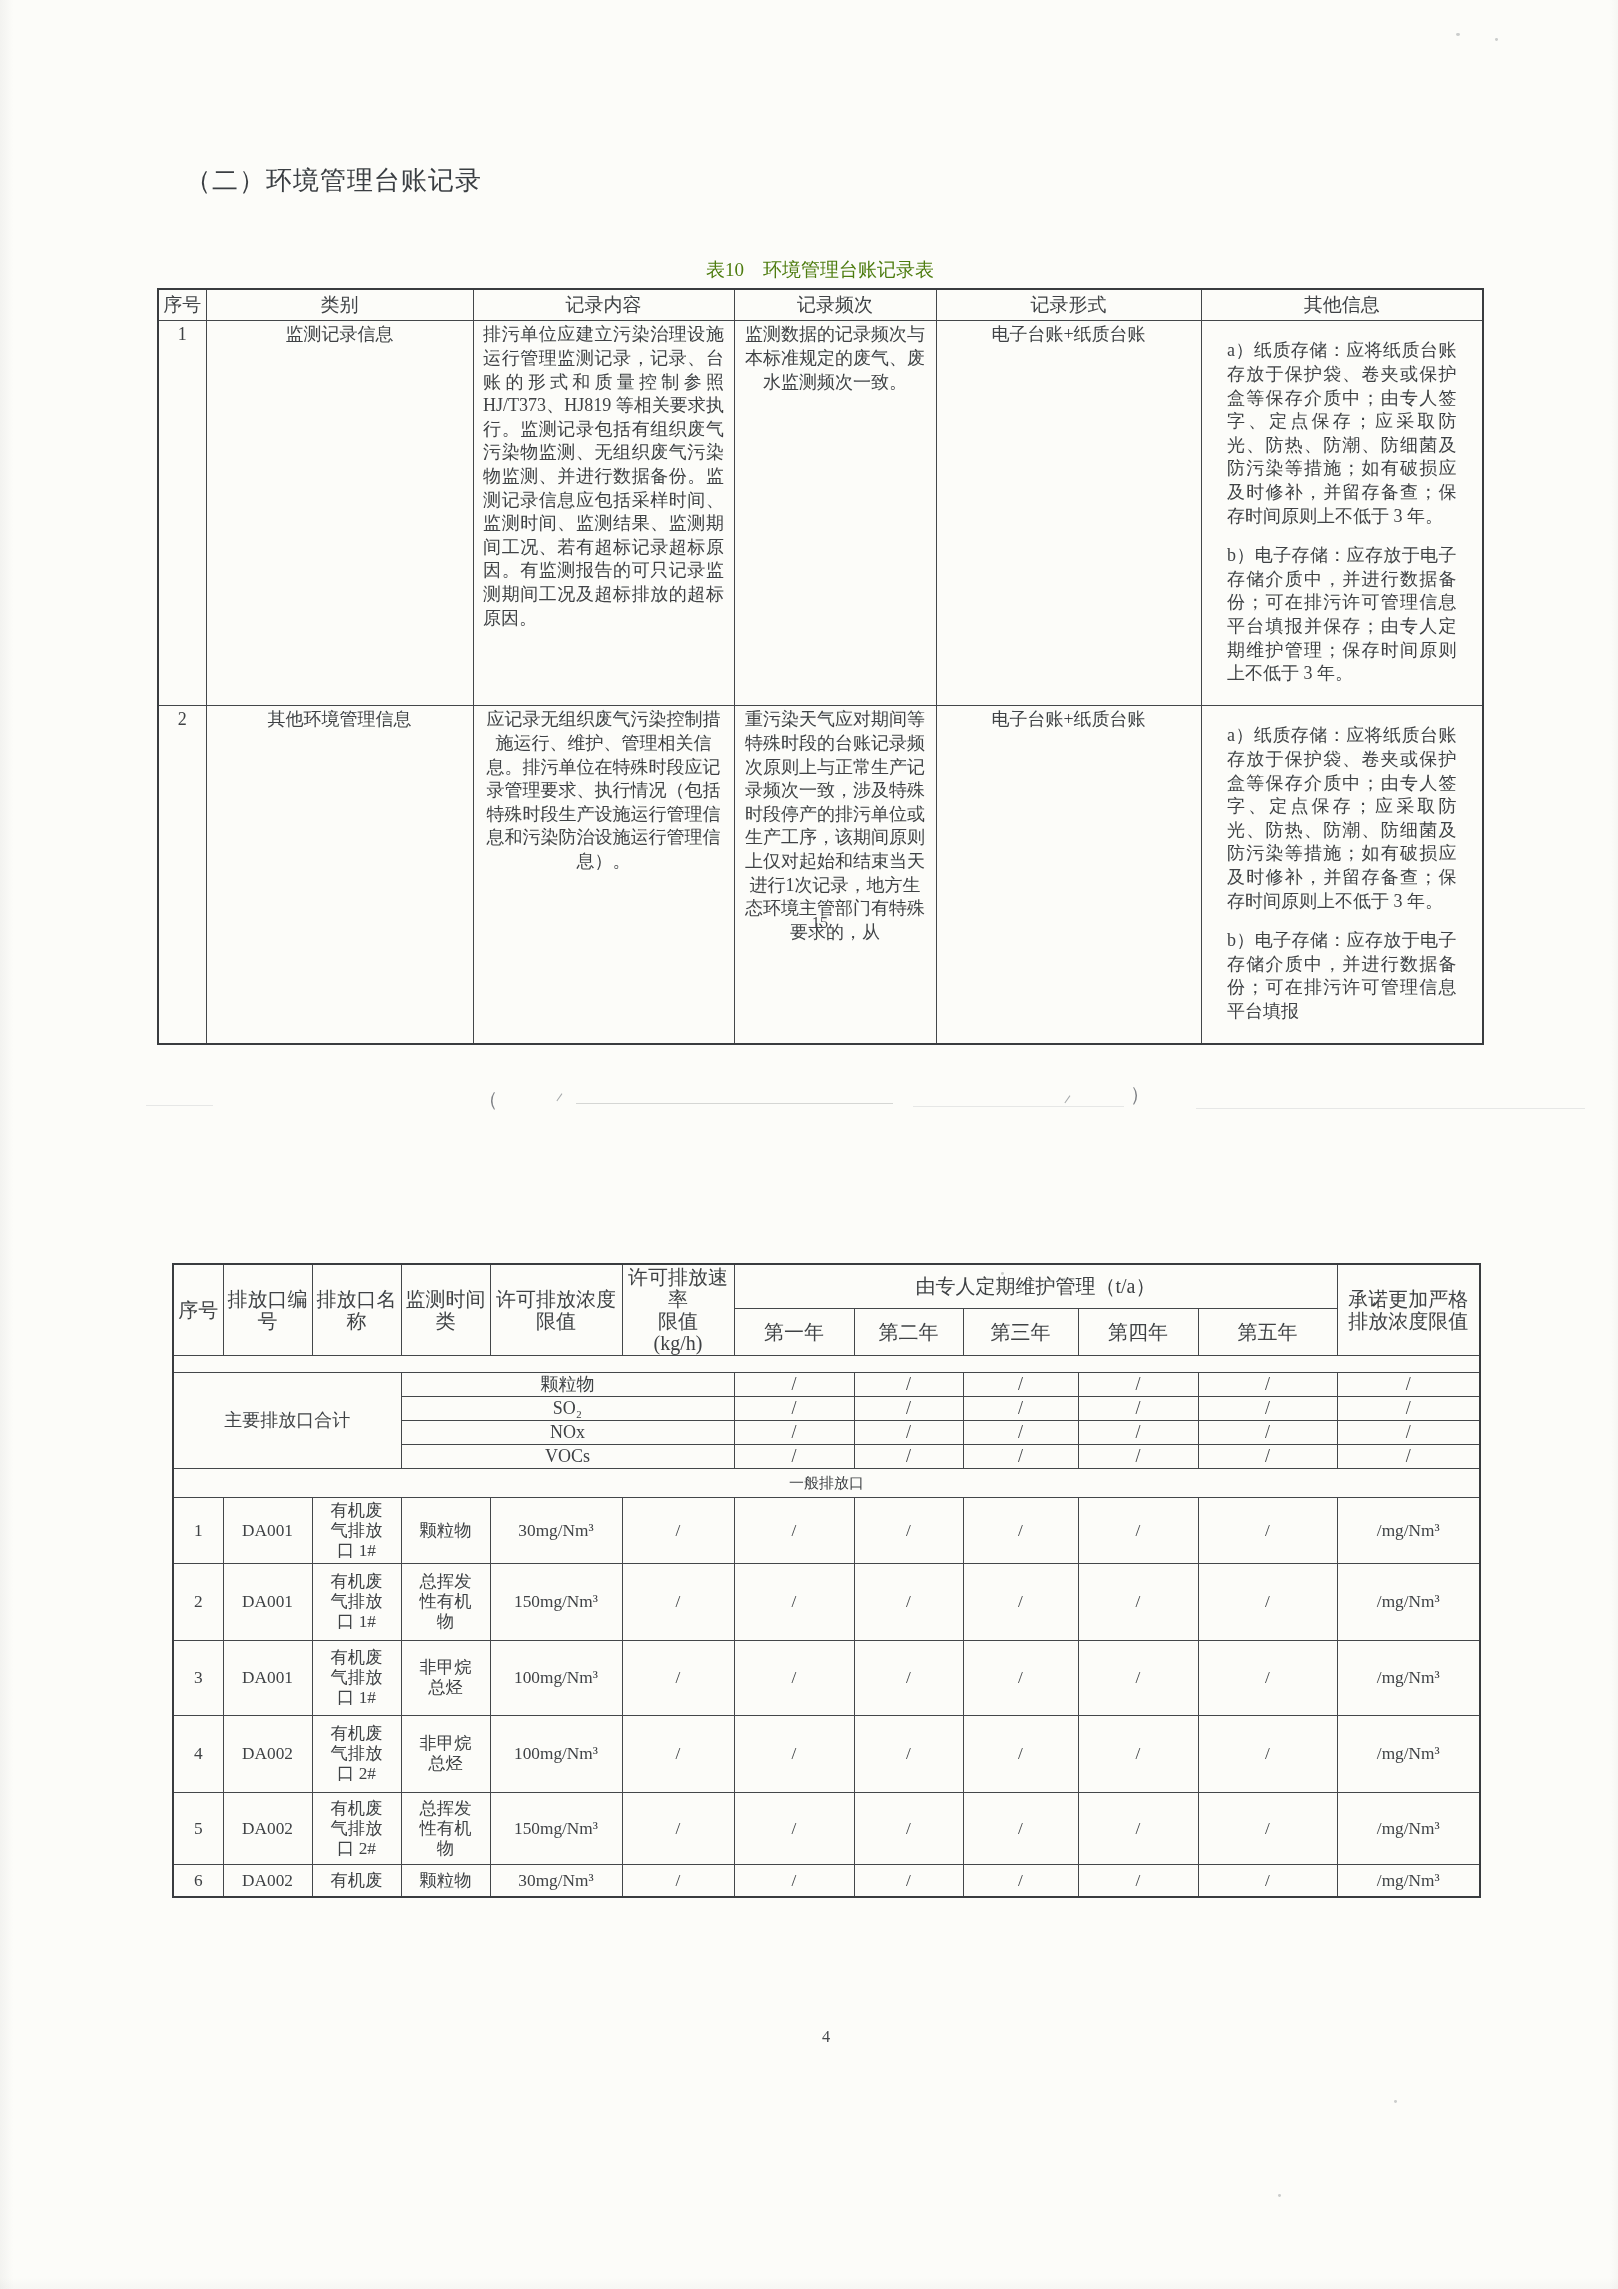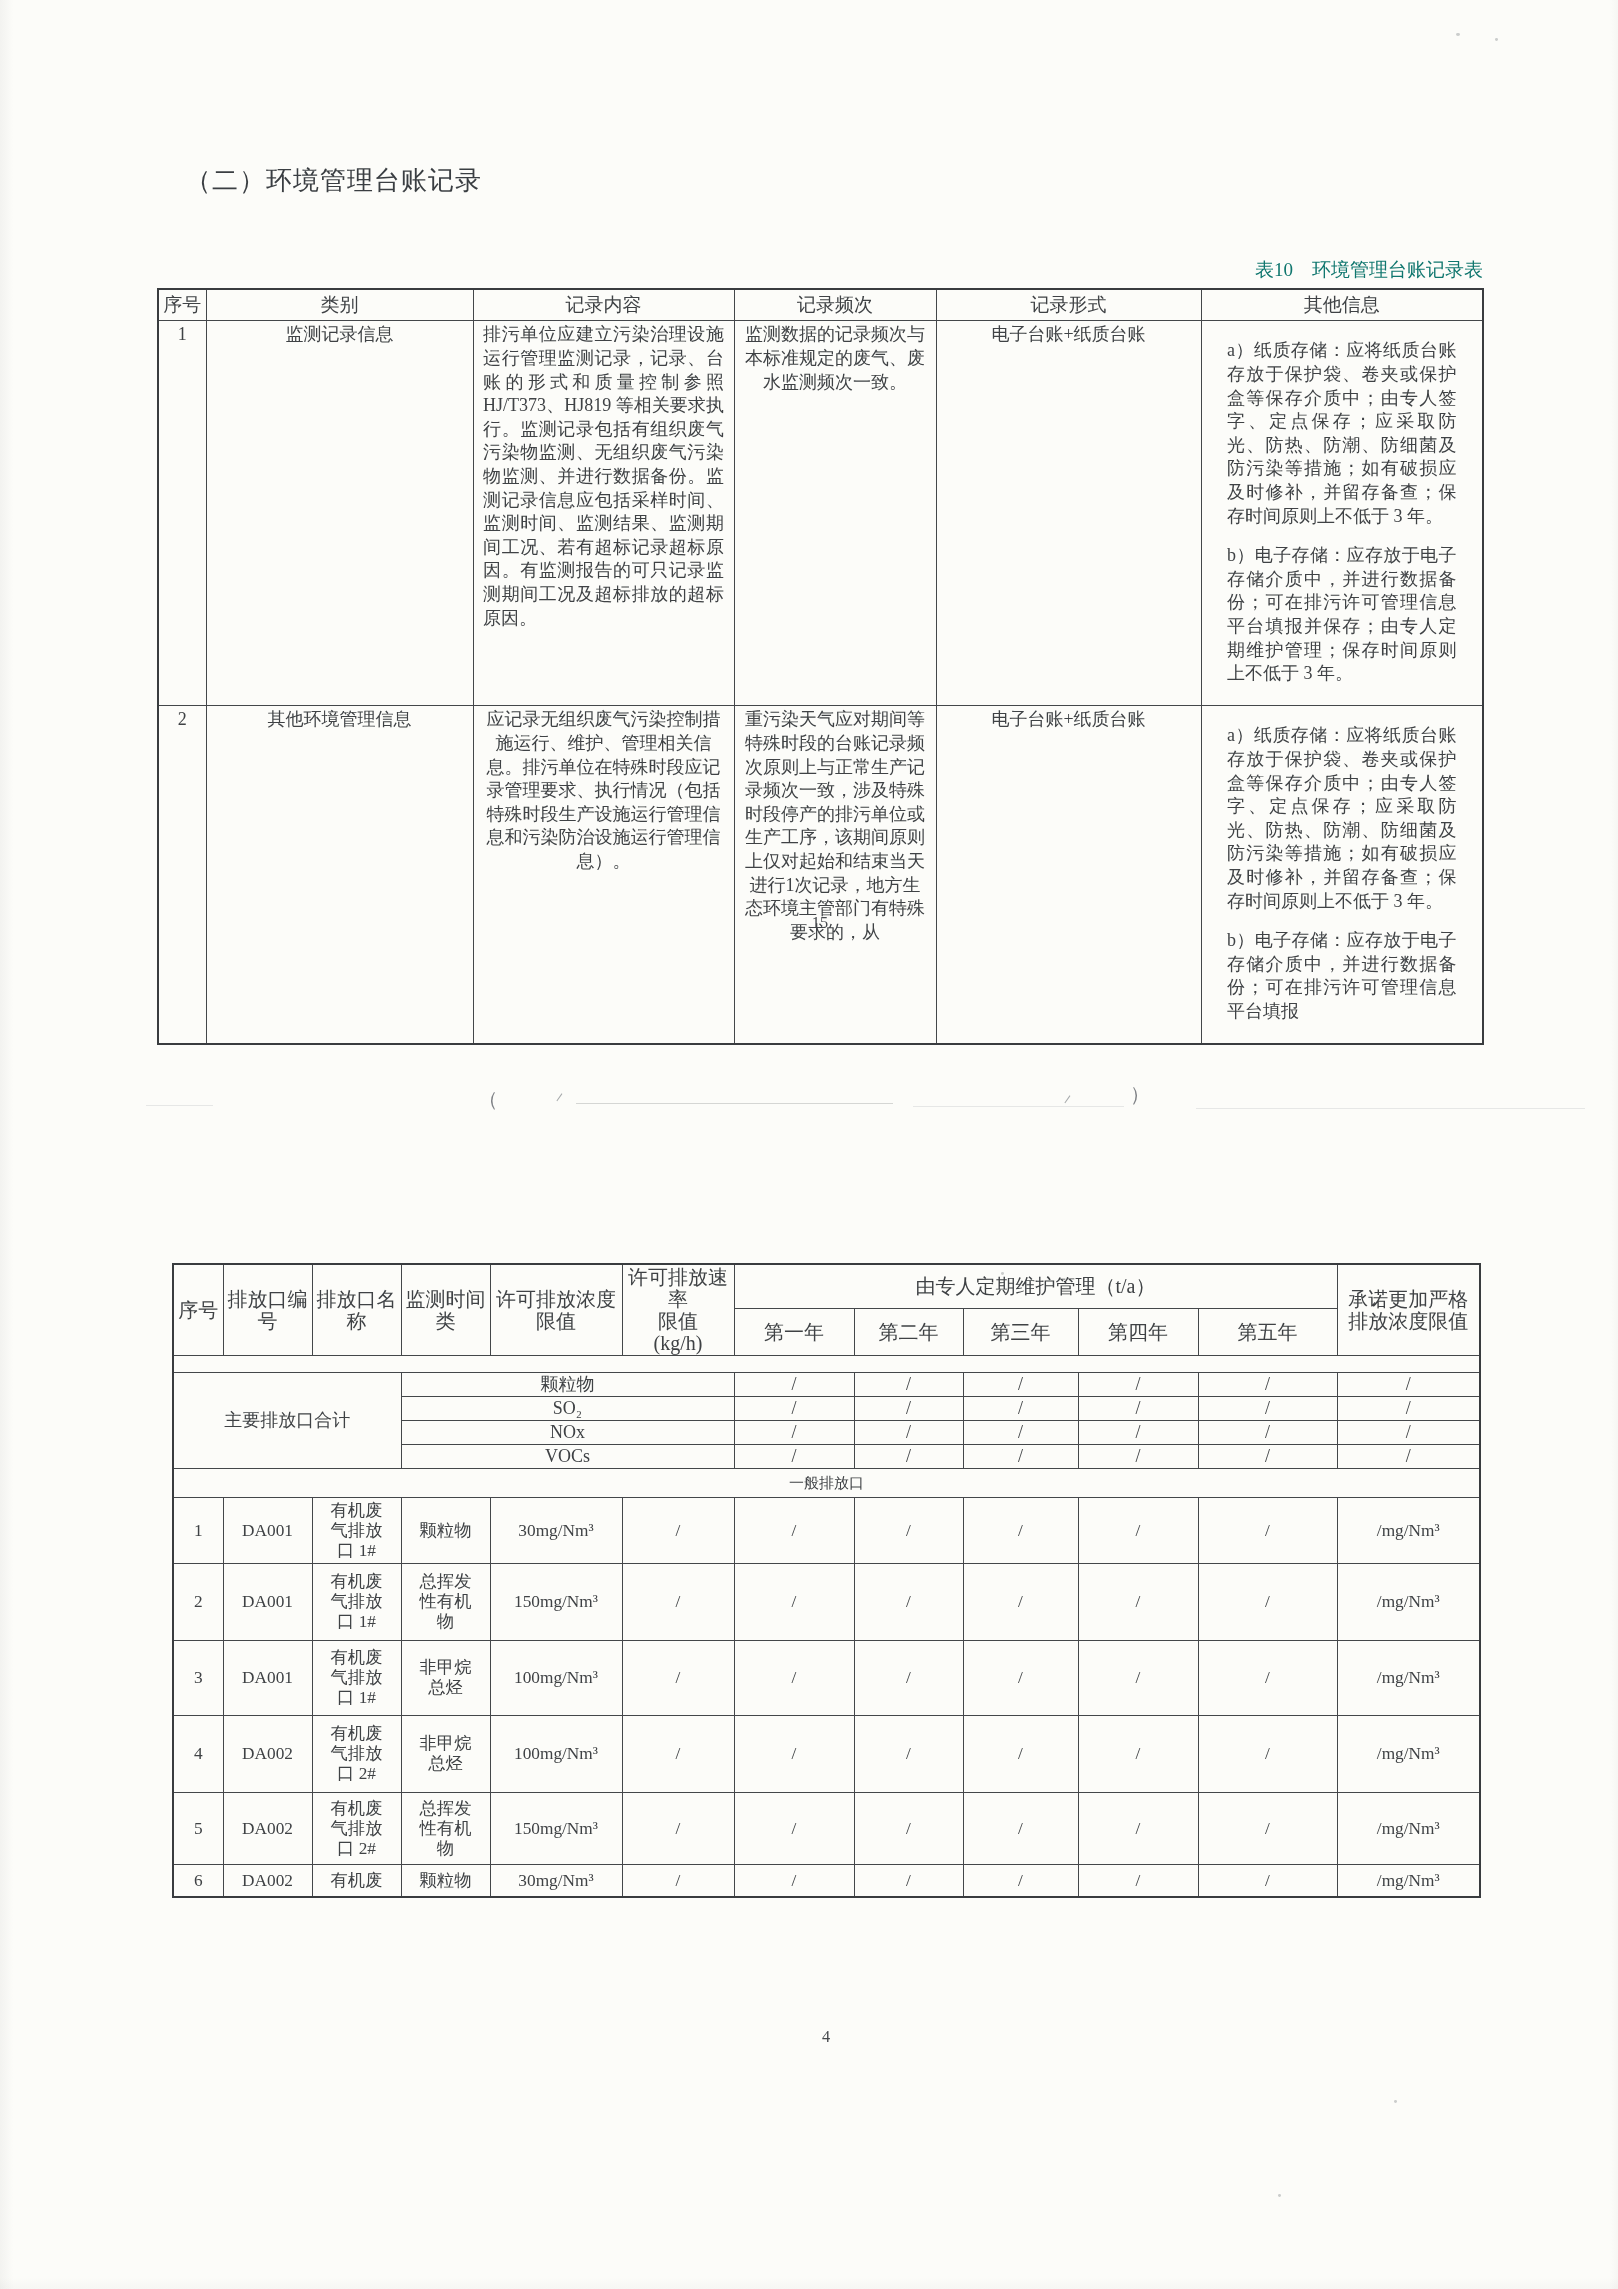--- a/index.html
+++ b/index.html
@@ -10,21 +10,21 @@
     font-family:"Liberation Serif","DejaVu Serif",serif;
   }
   .page::before{ 
     content:"";position:absolute;inset:0;pointer-events:none;
     background:
       linear-gradient(90deg, rgba(160,160,158,0.10) 0px, rgba(160,160,158,0.0) 13.4px),
       linear-gradient(270deg, rgba(160,160,158,0.07) 0px, rgba(160,160,158,0.0) 9.6px),
       linear-gradient(0deg, rgba(160,160,158,0.06) 0px, rgba(160,160,158,0.0) 11.5px);
   }
   .heading{position:absolute;left:185px;top:163px;font-size:26px;letter-spacing:1px;color:#3a3e42;}
-  .caption{position:absolute;left:157px;top:257px;width:1326px;text-align:right;font-size:19px;color:#0f766e;}
+  .caption{position:absolute;left:157px;top:257px;width:1326px;text-align:center;font-size:19px;color:#4d7c0f;}
 
   table{border-collapse:collapse;table-layout:fixed;}
   td,th{box-sizing:border-box;}
 
   
   .t1{position:absolute;left:157px;top:288px;width:1326px;border:2.9px solid #393c3f;}
   .t1 th,.t1 td{border:1.9px solid #44474a;font-weight:normal;}
   .t1 th{height:31px;font-size:19px;padding:1px 3.8px;}
   .t1 td{vertical-align:top;font-size:18px;line-height:23.6px;padding:2.9px 9.6px;}
   .t1 tr.r1{height:306px;}

